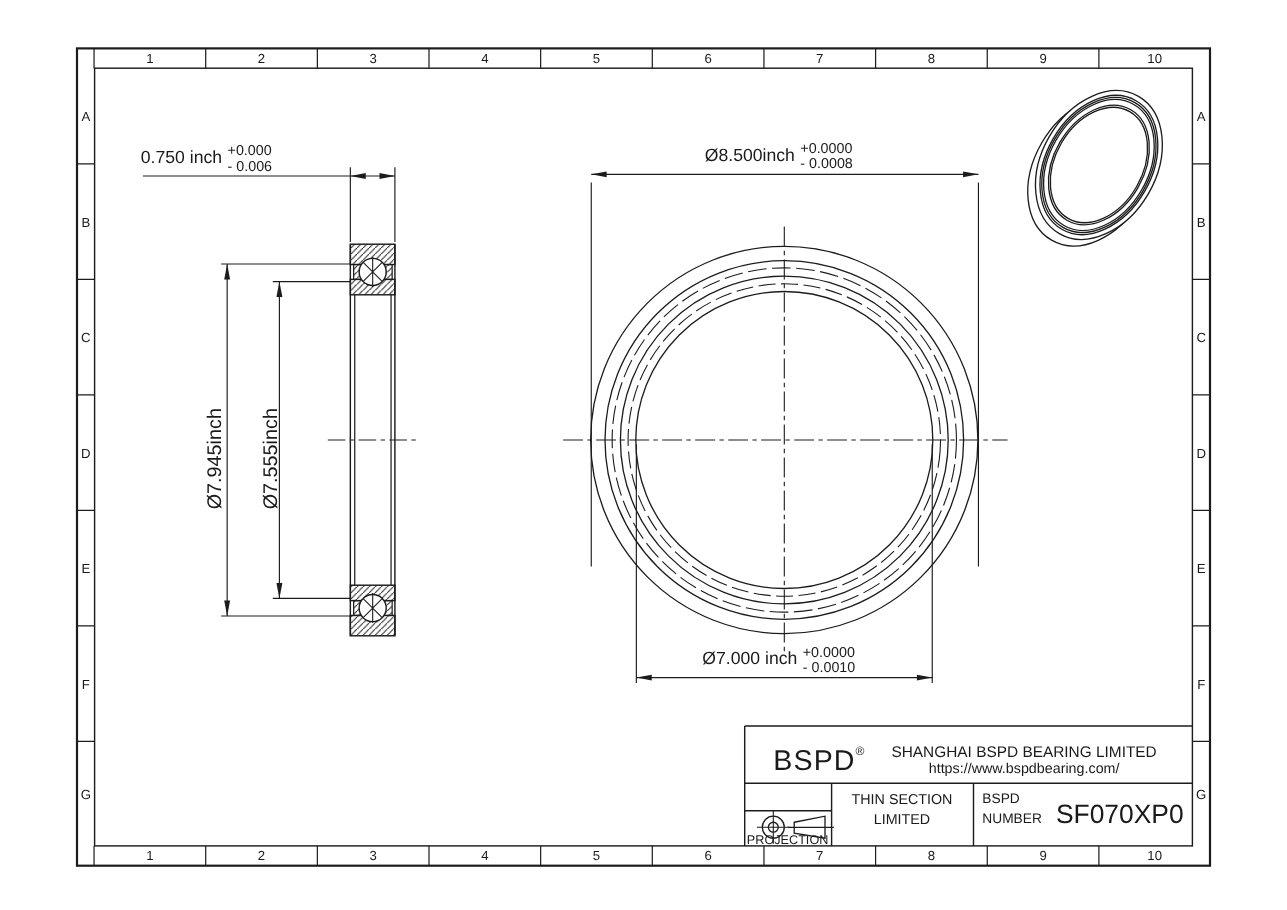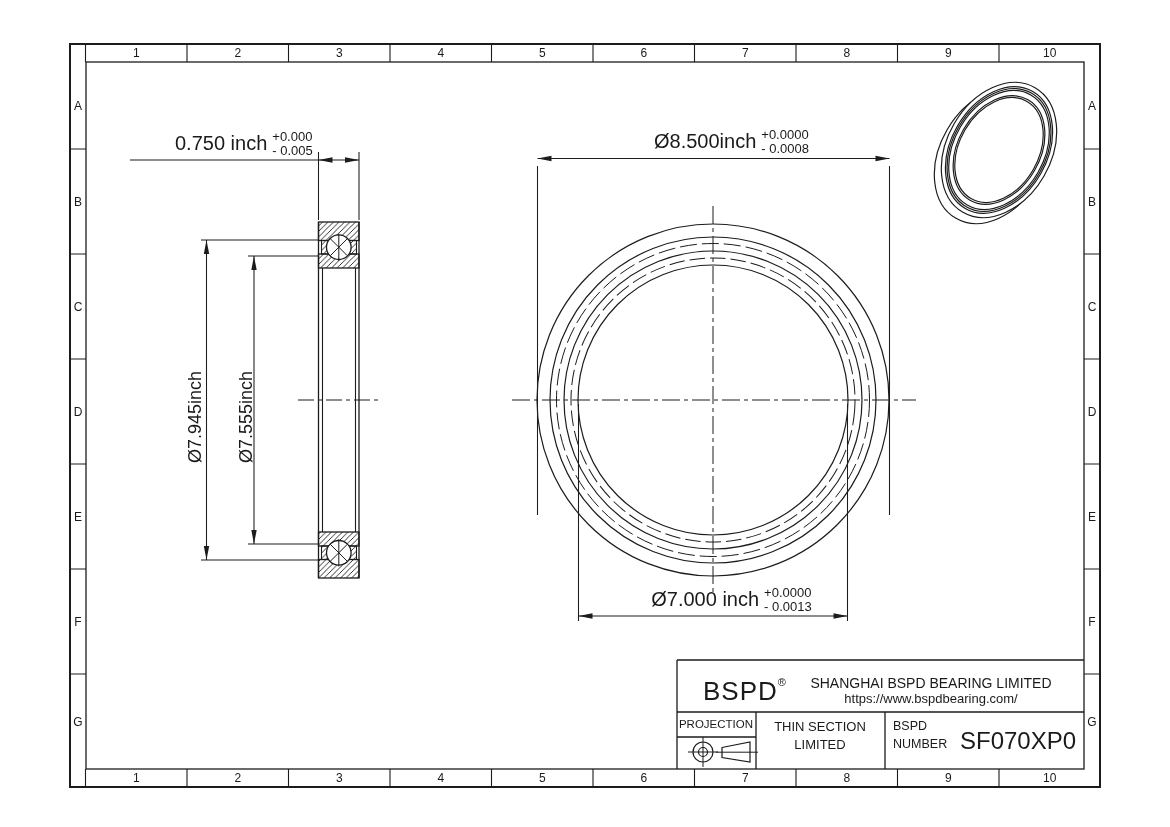--- a/index.html
+++ b/index.html
@@ -5,30 +5,30 @@
   html,body{margin:0;padding:0;background:#ffffff;}
   .stage{position:relative;width:1170px;height:827px;background:#ffffff;overflow:hidden;
          font-family:"Liberation Sans",sans-serif;color:#1a1a1a;}
   .stage svg{position:absolute;left:0;top:0;}
   .lbl{position:absolute;white-space:nowrap;}
   
   .gcol{position:absolute;width:101.5px;height:18px;line-height:18px;text-align:center;font-size:12px;}
   .grow{position:absolute;width:16px;display:flex;align-items:center;justify-content:center;font-size:12px;}
   
   .dim{position:absolute;display:flex;align-items:center;gap:5px;white-space:nowrap;}
-  .dim-val{font-size:20px;margin-left:47px;}
+  .dim-val{font-size:16px;}
   .tol{display:flex;flex-direction:column;font-size:13px;line-height:13.5px;}
   .rot{transform:translate(-50%,-50%) rotate(-90deg);font-size:18px;}
   .ctr{transform:translateX(-50%);}
   
   .brand{font-size:26px;letter-spacing:1px;}
   .brand sup{font-size:11px;vertical-align:14px;}
   .company{font-size:14px;text-align:center;}
   .website{font-size:13px;}
-  .projection{font-size:11.5px;}
+  .projection{font-size:11.5px;margin-top:40px;}
   .product{font-size:13px;}
   .partlab{font-size:12.5px;}
   .partnum{font-size:24px;}
 </style>
 </head>
 <body>
 
 <div class="stage">
 
   <svg width="1170" height="827" viewBox="0 0 1170 827">
@@ -183,37 +183,37 @@
   <span class="grow" style="left:1084px;top:254px;height:105px">C</span>
   <span class="grow" style="left:1084px;top:359px;height:105px">D</span>
   <span class="grow" style="left:1084px;top:464px;height:105px">E</span>
   <span class="grow" style="left:1084px;top:569px;height:105px">F</span>
   <span class="grow" style="left:1084px;top:674px;height:95px">G</span>
 
   <div class="dim" style="left:128px;top:130px">
     <span class="dim-val">0.750 inch</span>
     <span class="tol">
       <span>+0.000</span>
-      <span>- 0.005</span>
+      <span>- 0.006</span>
     </span>
   </div>
 
   <div class="dim ctr" style="left:708px;top:128px">
     <span class="dim-val">Ø8.500inch</span>
     <span class="tol">
       <span>+0.0000</span>
       <span>- 0.0008</span>
     </span>
   </div>
 
   <div class="dim ctr" style="left:708px;top:586px">
     <span class="dim-val">Ø7.000 inch</span>
     <span class="tol">
       <span>+0.0000</span>
-      <span>- 0.0013</span>
+      <span>- 0.0010</span>
     </span>
   </div>
 
   <div class="lbl rot" style="left:195px;top:417px">Ø7.945inch</div>
   <div class="lbl rot" style="left:246px;top:417px">Ø7.555inch</div>
 
   <div class="lbl brand" style="left:703px;top:676px">
     <span>BSPD</span><sup>®</sup>
   </div>
   <div class="lbl company ctr" style="left:931px;top:675px">SHANGHAI BSPD BEARING LIMITED</div>

